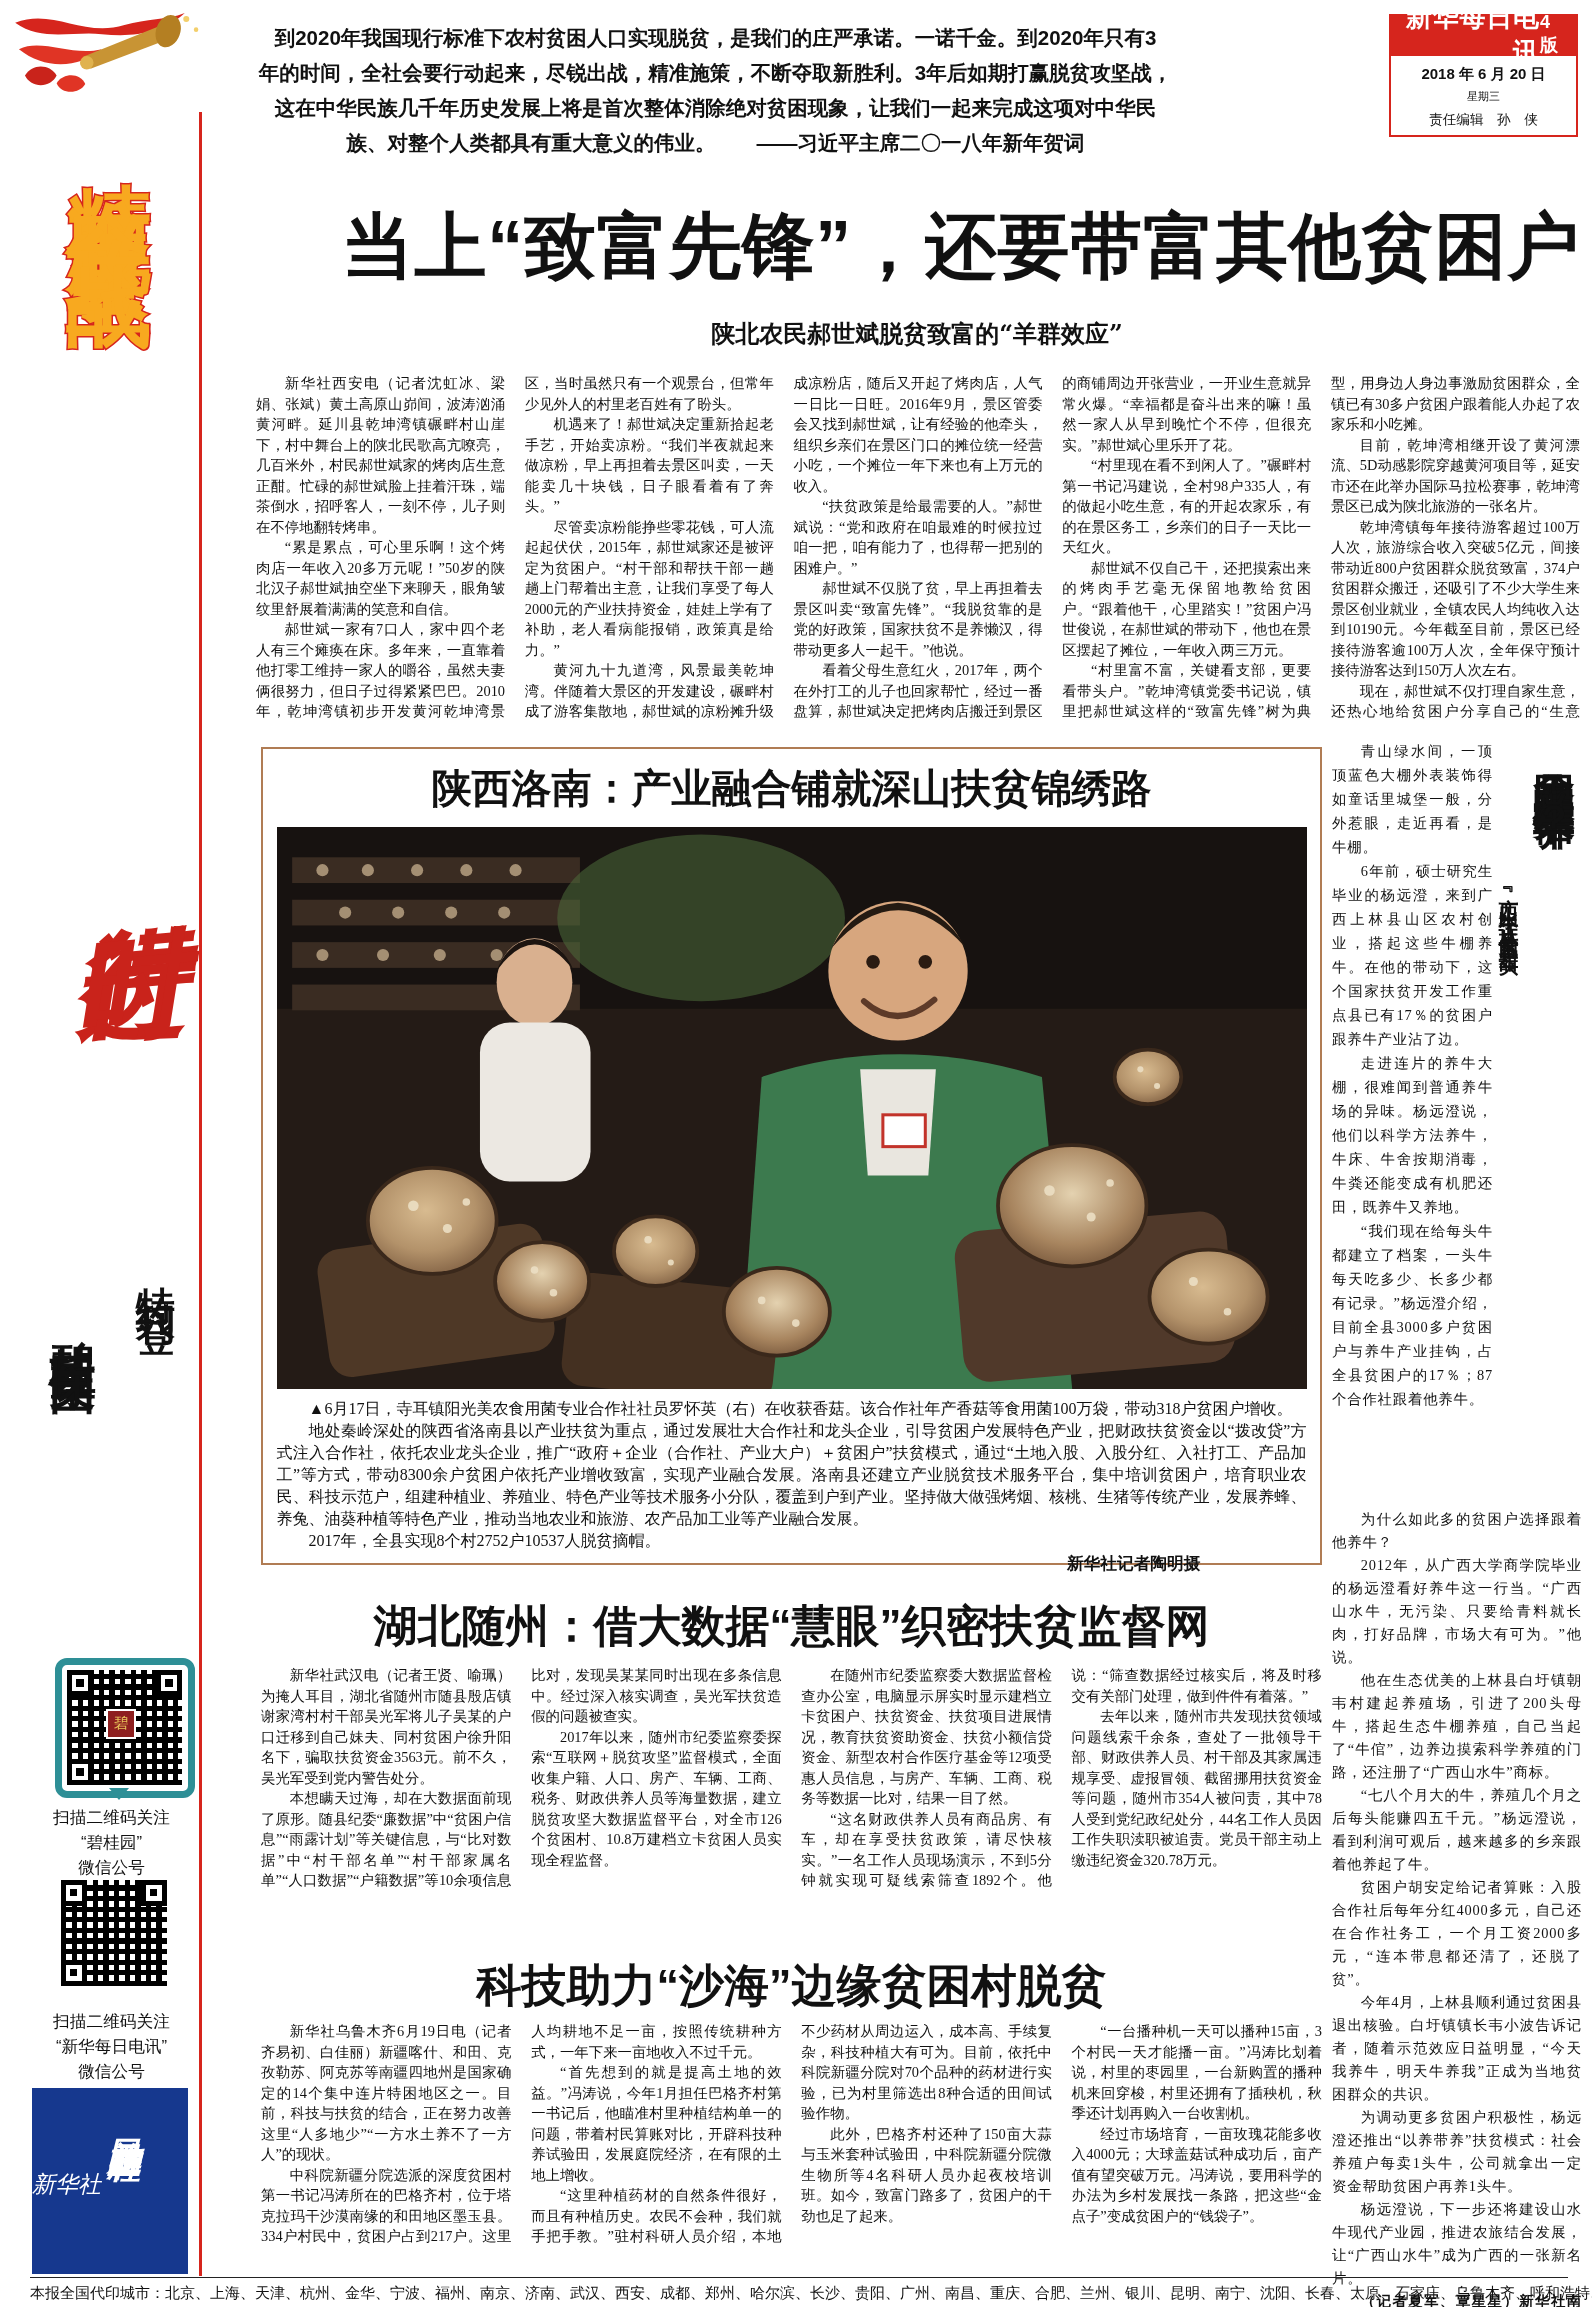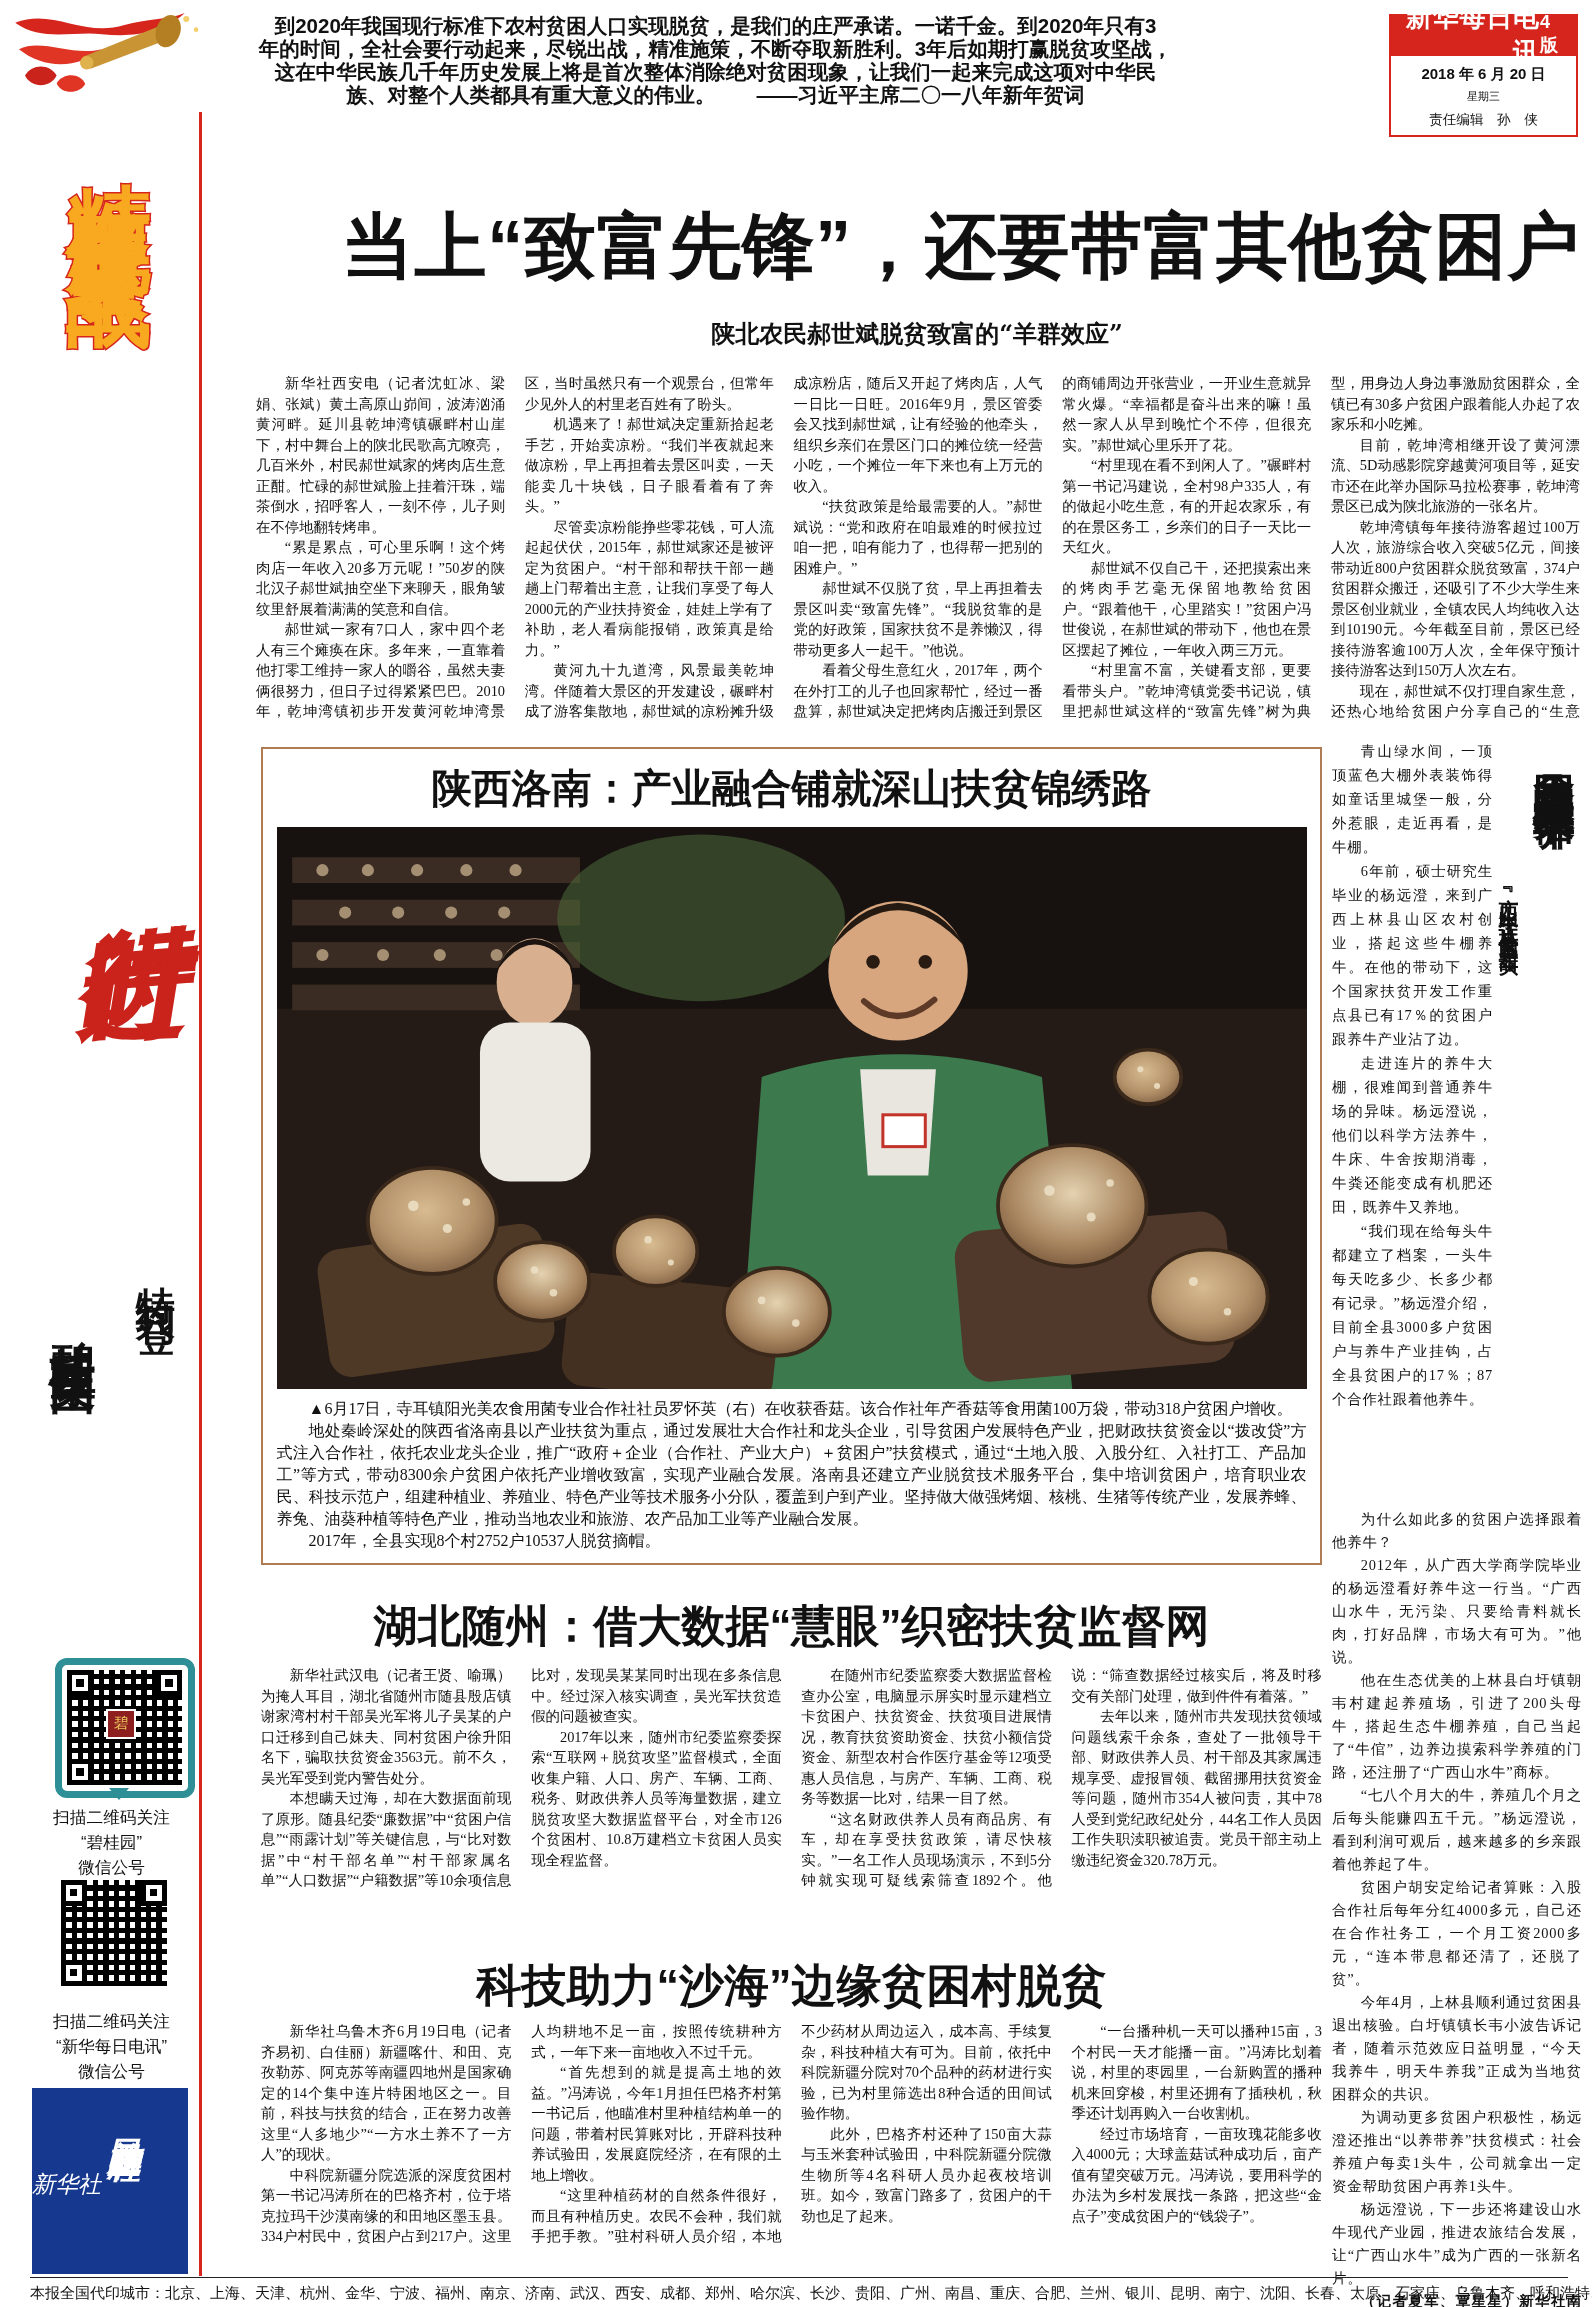--- a/index.html
+++ b/index.html
@@ -2,21 +2,21 @@
 <html style="font-size:12px"><head>
 <meta charset="utf-8">
 <style>
   html,body{margin:0;padding:0;background:#ffffff;}
   body{font-family:"Liberation Sans",sans-serif;color:#111;}
   #page{position:relative;width:1593px;height:2307px;background:#fff;overflow:hidden;}
 
   
   .quote{position:absolute;left:206px;top:13.6px;width:1019px;text-align:center;
          font-weight:bold;font-size:20.5px;line-height:23px;}
-  .quote p{margin:0;text-indent:0;}
+  .quote p{margin:12px;text-indent:0;}
   .header-box{position:absolute;left:1389px;top:13.6px;width:189px;}
   .hb-top{background:#d6251d;color:#fff;height:42px;display:flex;align-items:center;
           justify-content:space-between;padding:0 9px;font-weight:bold;}
   .hb-name{font-size:26px;letter-spacing:0.8px;text-align:right;}
   .hb-edition{font-size:18px;}
   .hb-bottom{border:2.3px solid #d6251d;border-top:none;text-align:center;padding:6px 0 4.5px;}
   .hb-date{font-size:15px;font-weight:bold;line-height:23px;}
   .hb-week{font-size:11px;line-height:23px;}
   .hb-editor{font-size:13.6px;line-height:23px;}
 
@@ -288,20 +288,21 @@
           <circle cx="1255" cy="640" r="5"></circle>
         <circle cx="1140" cy="320" r="4"></circle>
           <circle cx="1162" cy="342" r="4"></circle>
       </g>
     </svg>
     <div class="a2-caption">
         <p>▲6月17日，寺耳镇阳光美农食用菌专业合作社社员罗怀英（右）在收获香菇。该合作社年产香菇等食用菌100万袋，带动318户贫困户增收。</p>
         <p>地处秦岭深处的陕西省洛南县以产业扶贫为重点，通过发展壮大合作社和龙头企业，引导贫困户发展特色产业，把财政扶贫资金以“拨改贷”方式注入合作社，依托农业龙头企业，推广“政府＋企业（合作社、产业大户）＋贫困户”扶贫模式，通过“土地入股、入股分红、入社打工、产品加工”等方式，带动8300余户贫困户依托产业增收致富，实现产业融合发展。洛南县还建立产业脱贫技术服务平台，集中培训贫困户，培育职业农民、科技示范户，组建种植业、养殖业、特色产业等技术服务小分队，覆盖到户到产业。坚持做大做强烤烟、核桃、生猪等传统产业，发展养蜂、养兔、油葵种植等特色产业，推动当地农业和旅游、农产品加工业等产业融合发展。</p>
         <p>2017年，全县实现8个村2752户10537人脱贫摘帽。</p>
       </div>
+    <div class="a2-credit">新华社记者陶明摄</div>
   </div>
 
   <div class="a3">
     <div class="a3-top">
       <div class="a3-body1">
           <p>青山绿水间，一顶顶蓝色大棚外表装饰得如童话里城堡一般，分外惹眼，走近再看，是牛棚。</p>
           <p>6年前，硕士研究生毕业的杨远澄，来到广西上林县山区农村创业，搭起这些牛棚养牛。在他的带动下，这个国家扶贫开发工作重点县已有17％的贫困户跟养牛产业沾了边。</p>
           <p>走进连片的养牛大棚，很难闻到普通养牛场的异味。杨远澄说，他们以科学方法养牛，牛床、牛舍按期消毒，牛粪还能变成有机肥还田，既养牛又养地。</p>
           <p>“我们现在给每头牛都建立了档案，一头牛每天吃多少、长多少都有记录。”杨远澄介绍，目前全县3000多户贫困户与养牛产业挂钩，占全县贫困户的17％；87个合作社跟着他养牛。</p>
         </div>

